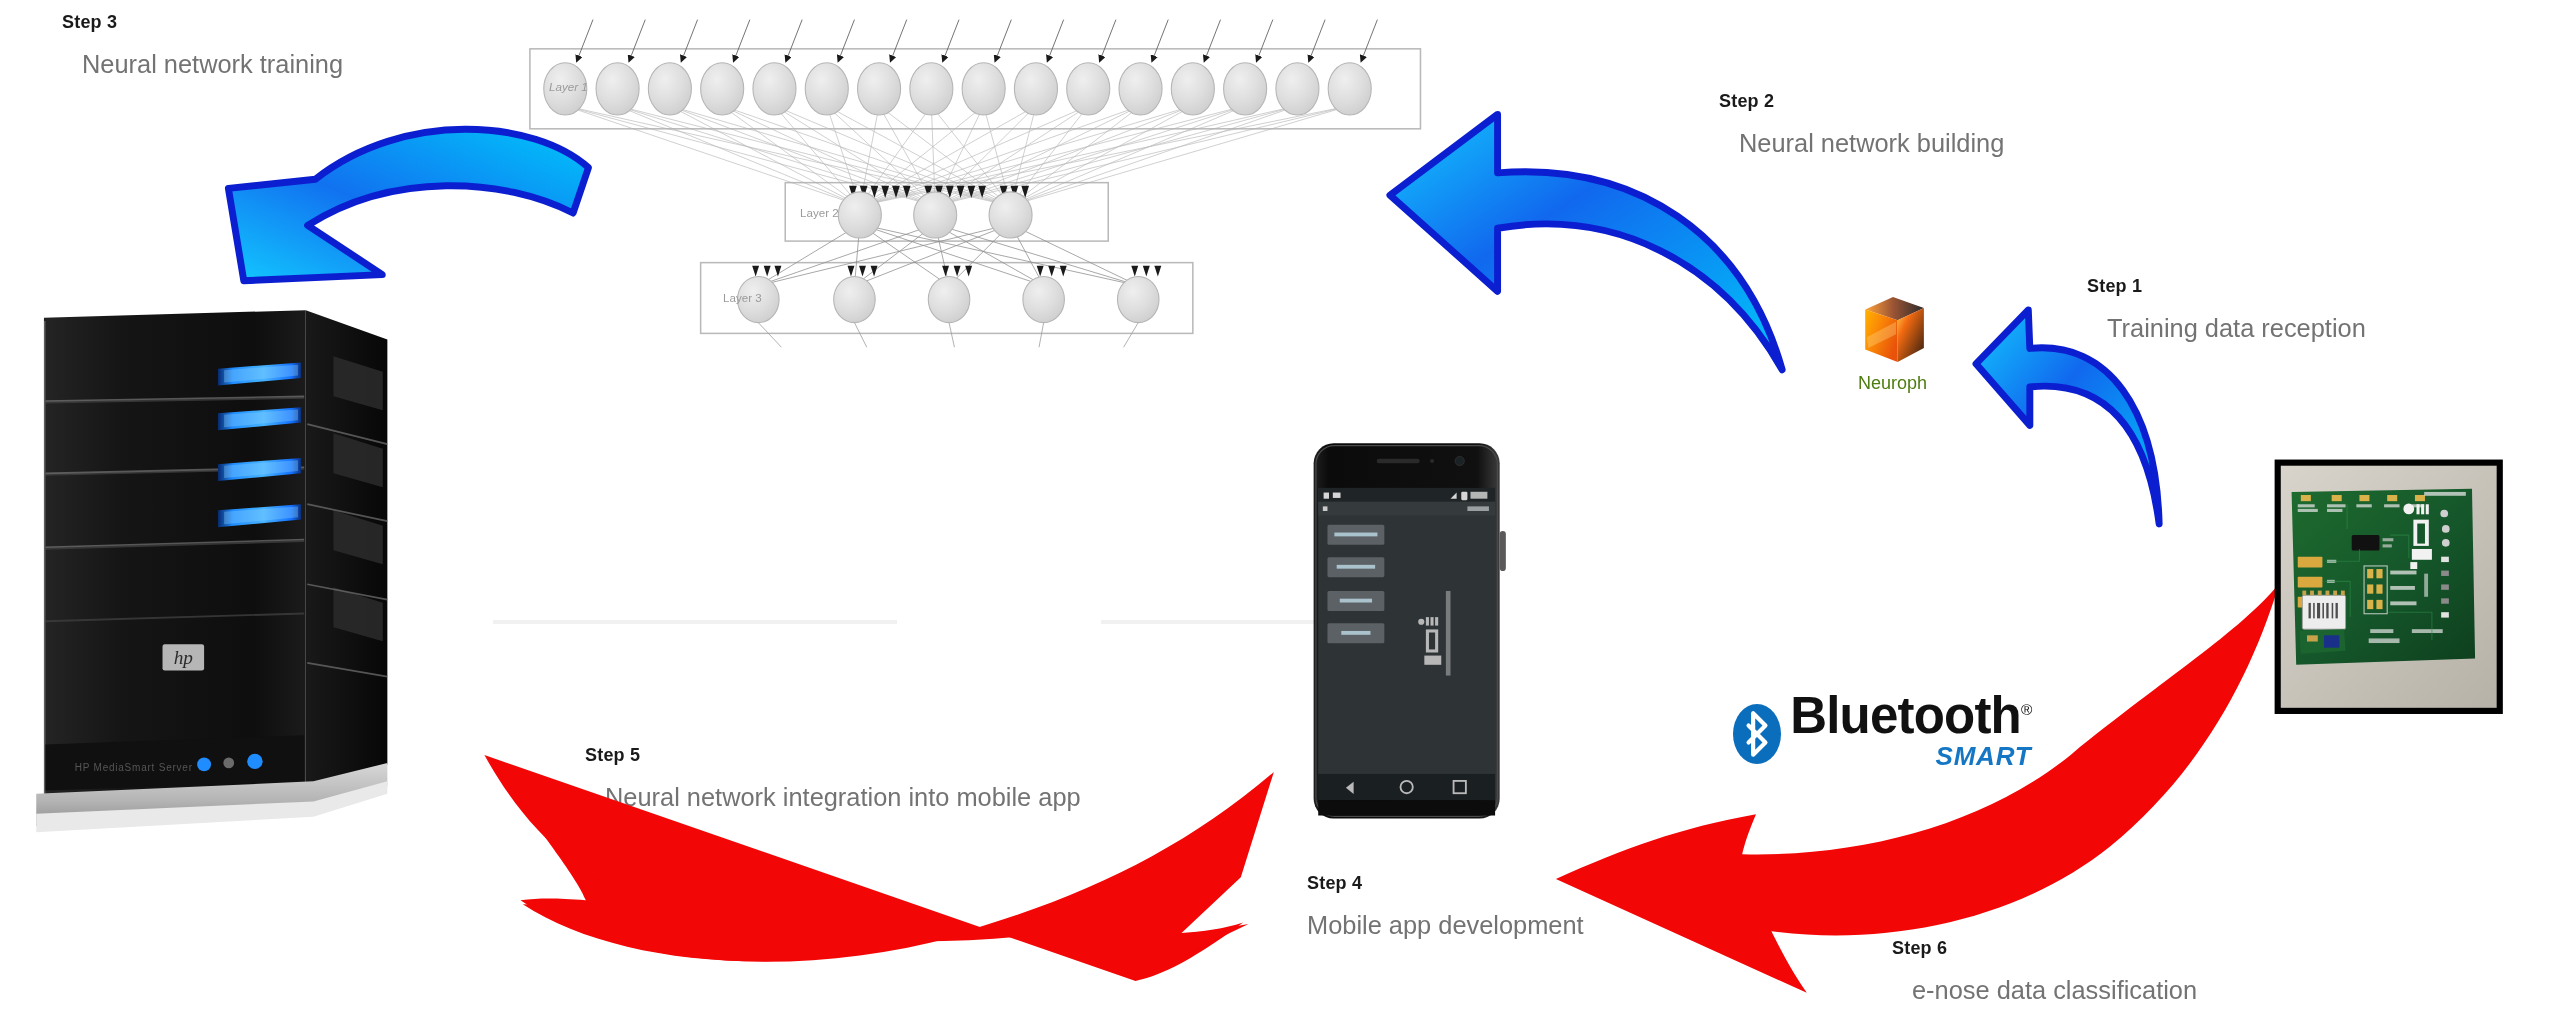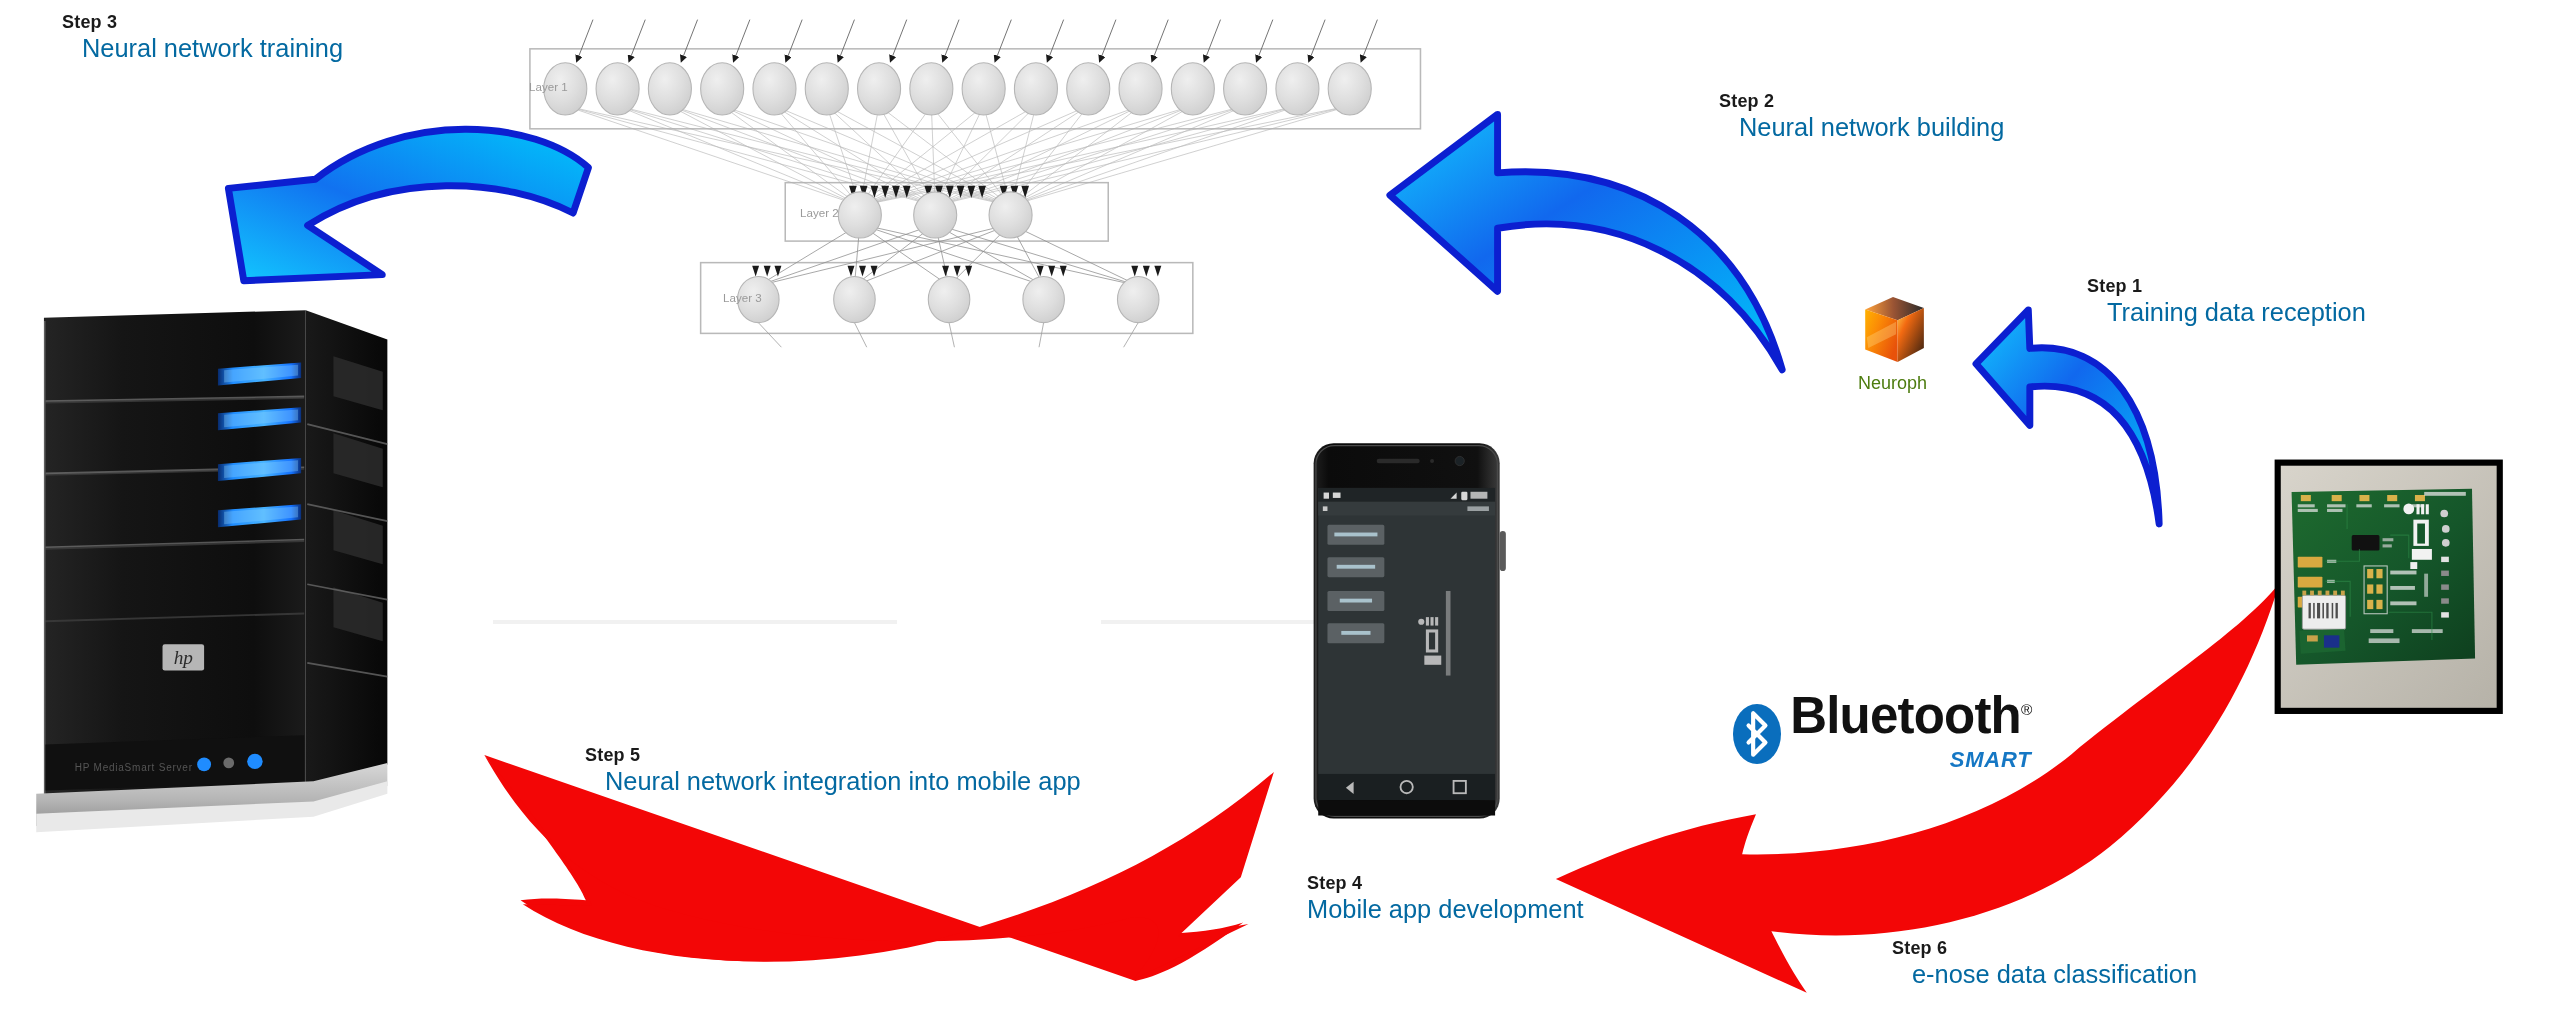--- a/index.html
+++ b/index.html
@@ -19,22 +19,22 @@
   .step-label .num {
     display: block;
     font-weight: bold;
     font-size: 18px;
     color: #1a1a1a;
     letter-spacing: 0.2px;
   }
   .step-label .desc {
     display: block;
     font-size: 25.4px;
-    color: #0369a1;
-    margin-top: 1px;
+    color: #737373;
+    margin-top: 17px;
     padding-left: 20px;
   }
   .step-label.tight .desc { padding-left: 0; }
 
   
   .nn { position: absolute; }
   .nn-layer-label {
     position: absolute;
     font-size: 11.6px;
     color: #9a9a9a;
@@ -63,23 +63,23 @@
     color: #111;
     line-height: .95;
     margin-left: 9.2px;
     letter-spacing: -0.8px;
     position: relative;
   }
   .bt-reg { font-size: 15.4px; vertical-align: super; font-weight: normal; }
   .bt-smart {
     font-family: "Liberation Sans", sans-serif;
     font-weight: bold; font-style: italic;
-    font-size: 22px; color: #1577c4;
+    font-size: 26px; color: #1577c4;
     text-align: right; letter-spacing: 0.8px;
-    margin-top: 7px;
+    margin-top: 1px;
   }
 
   
   .server { position: absolute; }
 
   
   .phone { position: absolute; }
 
   
   .pcb { position: absolute; }
@@ -297,21 +297,21 @@
 
       <g>
         <ellipse cx="365" cy="370" rx="27" ry="30" fill="url(#neuronG)" stroke="#b5b5b5" stroke-width="1.4"></ellipse>
         <ellipse cx="490" cy="370" rx="27" ry="30" fill="url(#neuronG)" stroke="#b5b5b5" stroke-width="1.4"></ellipse>
         <ellipse cx="613" cy="370" rx="27" ry="30" fill="url(#neuronG)" stroke="#b5b5b5" stroke-width="1.4"></ellipse>
         <ellipse cx="736" cy="370" rx="27" ry="30" fill="url(#neuronG)" stroke="#b5b5b5" stroke-width="1.4"></ellipse>
         <ellipse cx="859" cy="370" rx="27" ry="30" fill="url(#neuronG)" stroke="#b5b5b5" stroke-width="1.4"></ellipse>
       </g>
     </svg>
 
-    <div class="nn-layer-label" style="left:52px; top:65px;">Layer 1</div>
+    <div class="nn-layer-label" style="left:72px; top:65px;font-style:italic;">Layer 1</div>
     <div class="nn-layer-label" style="left:323px; top:191px;">Layer 2</div>
     <div class="nn-layer-label" style="left:246px; top:276px;">Layer 3</div>
   </div>
 
   <div style="position:absolute;left:493px;top:620px;width:404px;height:3.9px;background:#f1f1f1;"></div>
   <div style="position:absolute;left:1101px;top:620px;width:347px;height:3.9px;background:#f1f1f1;"></div>
 
   <svg style="position:absolute; left:173px; top:96px; width:477px; height:231px;" viewBox="0 0 620 300">
     <defs>
       <linearGradient id="bg3" x1="0" y1="1" x2="1" y2="0">

